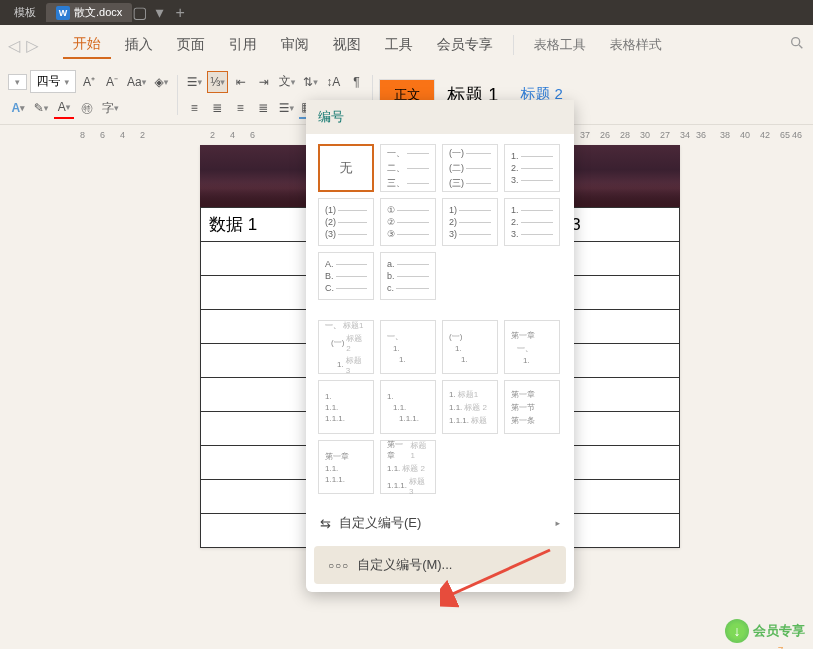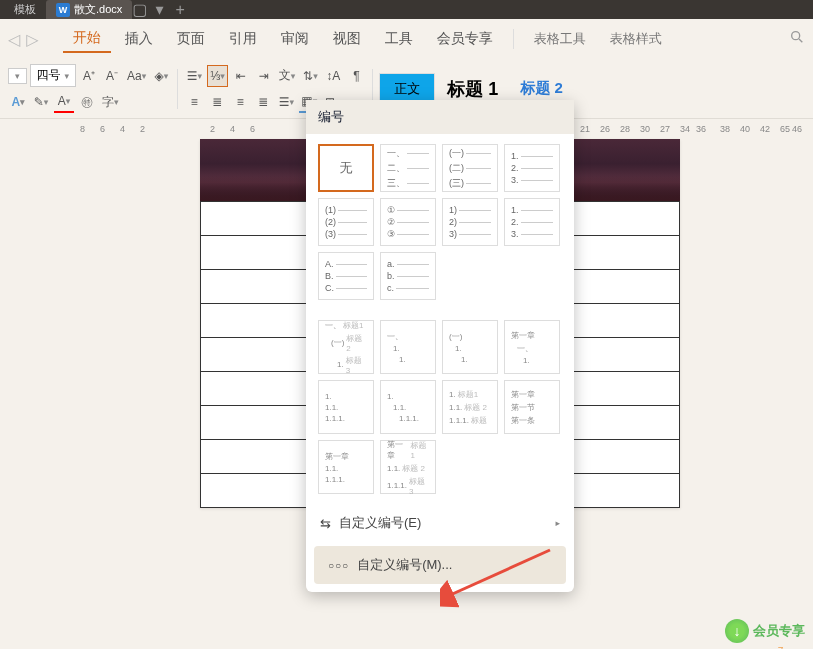--- a/index.html
+++ b/index.html
@@ -1,51 +1,51 @@
 <!DOCTYPE html>
 <html><head>
 <meta charset="utf-8">
 <style>
 *{margin:0;padding:0;box-sizing:border-box;font-family:"Microsoft YaHei",sans-serif}
 body{background:#f5f1eb;width:813px;height:649px;overflow:hidden;position:relative}
-.titlebar{height:19px;background:#3a3632;display:flex;align-items:center;padding:0 8px}
+.titlebar{height:25px;background:#3a3632;display:flex;align-items:center;padding:0 8px}
 .tab-area{display:flex;align-items:center}
 .tab-template{color:#ccc;font-size:11px;padding:2px 6px}
 .doc-tab{background:#5a5450;color:#fff;font-size:11px;padding:2px 10px;display:flex;align-items:center;gap:4px;border-radius:3px 3px 0 0;margin-left:4px}
 .doc-icon{width:14px;height:14px;background:#2b7cd3;border-radius:2px;display:flex;align-items:center;justify-content:center;color:#fff;font-size:9px;font-weight:bold}
 .tab-controls{margin-left:auto;display:flex;gap:8px;color:#999}
 .add-tab{color:#999;font-size:16px;margin-left:12px}
 .menubar{height:40px;display:flex;align-items:center;padding:0 8px;gap:4px;background:#f5f1eb}
 .nav-arrows{display:flex;gap:6px;color:#bbb;margin-right:20px}
 .menu-item{padding:4px 10px;font-size:14px;color:#555;cursor:pointer}
 .menu-item.active{color:#d4691e;border-bottom:2px solid #d4691e}
 .menu-divider{width:1px;height:20px;background:#ddd;margin:0 6px}
 .menu-right{color:#777;font-size:13px}
 .search-btn{margin-left:auto;color:#999}
 .toolbar{height:60px;display:flex;align-items:center;padding:4px 8px;background:#f5f1eb;border-bottom:1px solid #e0dcd5;gap:2px;flex-wrap:wrap}
 .tb-group{display:flex;flex-direction:column;gap:4px}
 .tb-row{display:flex;align-items:center;gap:3px}
 .tb-btn{min-width:20px;height:22px;display:flex;align-items:center;justify-content:center;font-size:12px;color:#555;cursor:pointer;padding:0 2px}
 .tb-sep{width:1px;height:40px;background:#ddd;margin:0 4px}
 .dropdown{border:1px solid #ccc;padding:2px 6px;font-size:12px;background:#fff;display:flex;align-items:center;gap:4px}
-.styles-box{border:1px solid #ddd;padding:6px 14px;font-size:13px;background:#0ea5e9;cursor:pointer}
-.heading-style{font-size:18px;font-weight:bold;padding:4px 10px}
+.styles-box{border:1px solid #ddd;padding:6px 14px;font-size:13px;background:#f97316;cursor:pointer}
+.heading-style{font-size:18px;font-weight:normal;padding:4px 10px}
 .heading-2{color:#2e7cd6;font-size:15px}
 .ruler{height:20px;background:#f5f1eb;display:flex;align-items:center;font-size:9px;color:#888;position:relative;padding-left:80px}
 .ruler-num{position:absolute}
 .canvas{background:#f5f1eb;padding:0 40px;position:relative;height:530px}
 .page{background:#fff;width:480px;margin-left:160px;box-shadow:0 1px 3px rgba(0,0,0,0.1);padding:0;position:relative}
 .img-row{display:flex;justify-content:space-between}
 .table-img{width:160px;height:62px;background:linear-gradient(180deg,#4a2838 0%,#3a2030 40%,#5a3040 70%,#2a1828 100%);position:relative}
 .table-img::after{content:'';position:absolute;bottom:0;left:0;right:0;height:25px;background:linear-gradient(180deg,transparent,#3a1820)}
 table.data-table{width:100%;border-collapse:collapse}
 .data-table td{border:1px solid #333;height:34px;padding:4px 8px;font-size:15px}
 .data-table .header-row td{font-size:17px}
 .popup{position:absolute;left:306px;top:100px;width:268px;background:#fff;box-shadow:0 4px 16px rgba(0,0,0,0.25);border-radius:6px;z-index:100}
-.popup-header{padding:8px 12px;font-size:13px;color:#0f172a;background:#f0ece5}
+.popup-header{padding:8px 12px;font-size:13px;color:#0f766e;background:#f0ece5}
 .popup-grid{display:flex;flex-wrap:wrap;gap:6px;padding:10px 12px}
 .num-option{width:56px;height:48px;border:1px solid #ddd;background:#fff;cursor:pointer;display:flex;flex-direction:column;justify-content:center;padding:4px 6px;font-size:9px;color:#666;gap:2px}
 .num-option.selected{border:2px solid #d4691e}
 .num-option.none{align-items:center;justify-content:center;font-size:13px}
 .num-line{display:flex;align-items:center;gap:2px;font-size:9px}
 .num-line .dash{flex:1;height:1px;background:#ccc}
 .popup-section{padding:8px 12px;font-size:13px;color:#666;background:#f0ece5}
 .popup-action{padding:10px 14px;font-size:13px;color:#444;display:flex;align-items:center;gap:8px;cursor:pointer}
 .popup-action.highlighted{background:#ede7dc;margin:4px 8px 8px 8px;border-radius:4px}
 .dots-icon{letter-spacing:1px;font-size:10px}
@@ -155,21 +155,21 @@
 </div>
 
 <div class="ruler">
   <span class="ruler-num" style="left:80px">8</span>
   <span class="ruler-num" style="left:100px">6</span>
   <span class="ruler-num" style="left:120px">4</span>
   <span class="ruler-num" style="left:140px">2</span>
   <span class="ruler-num" style="left:210px">2</span>
   <span class="ruler-num" style="left:230px">4</span>
   <span class="ruler-num" style="left:250px">6</span>
-  <span class="ruler-num" style="left:580px">21</span>
+  <span class="ruler-num" style="left:580px">37</span>
   <span class="ruler-num" style="left:600px">26</span>
   <span class="ruler-num" style="left:620px">28</span>
   <span class="ruler-num" style="left:640px">30</span>
   <span class="ruler-num" style="left:660px">27</span>
   <span class="ruler-num" style="left:680px">34</span>
   <span class="ruler-num" style="left:696px">36</span>
   <span class="ruler-num" style="left:720px">38</span>
   <span class="ruler-num" style="left:740px">40</span>
   <span class="ruler-num" style="left:760px">42</span>
   <span class="ruler-num" style="left:780px">65</span>
@@ -177,20 +177,25 @@
 </div>
 
 <div class="canvas">
   <div class="page">
     <div class="img-row">
       <div class="table-img"></div>
       <div class="table-img"></div>
     </div>
     <table class="data-table">
       <tbody>
+          <tr class="header-row">
+        <td>数据 1</td>
+        <td></td>
+        <td>3</td>
+      </tr>
       <tr>
             <td></td>
             <td></td>
             <td></td>
           </tr>
       <tr>
             <td></td>
             <td></td>
             <td></td>
           </tr>

